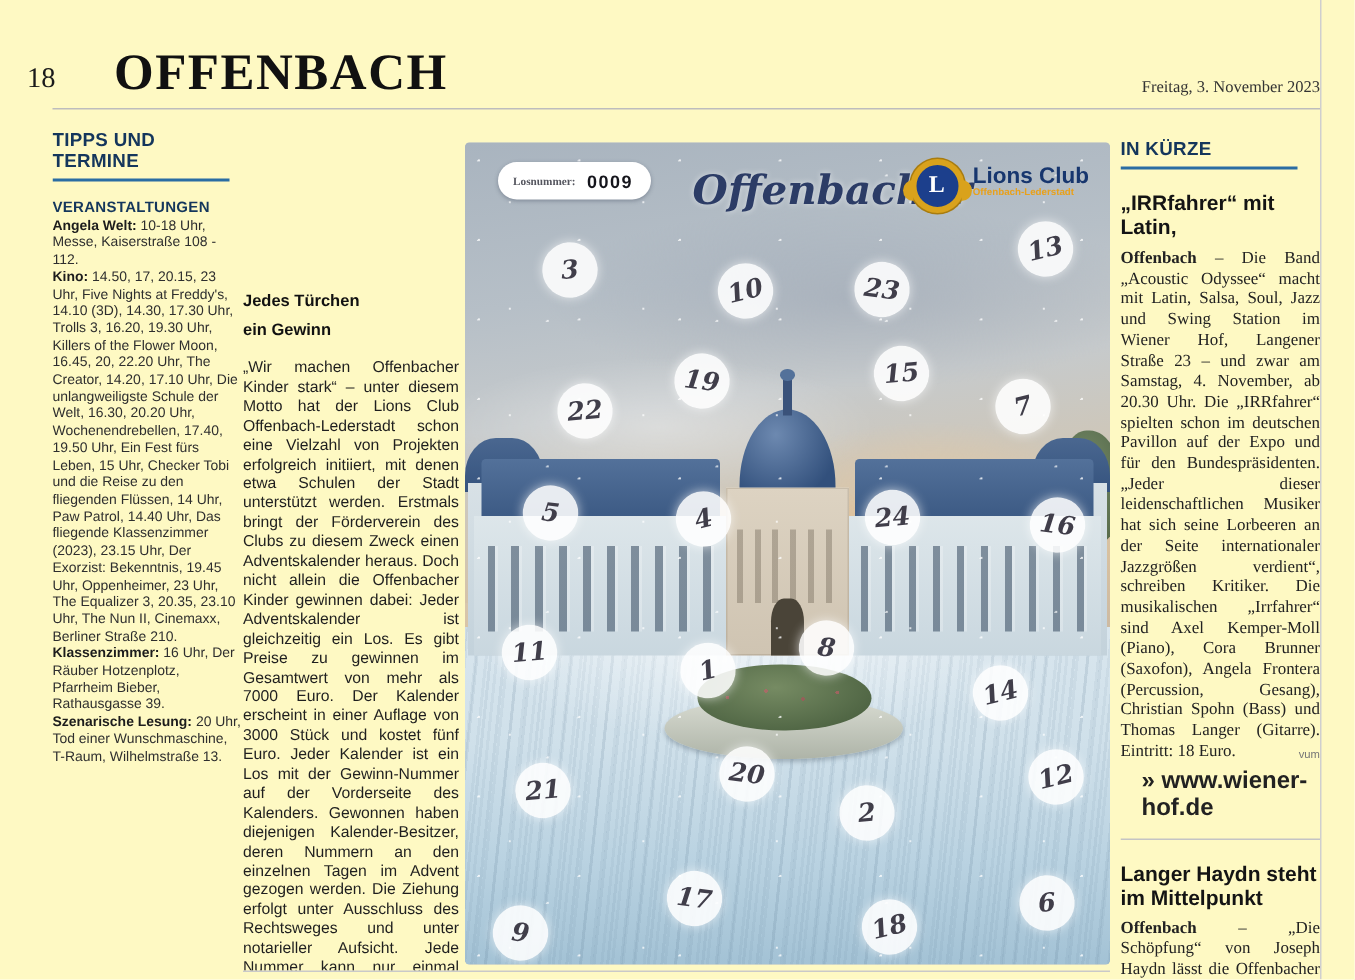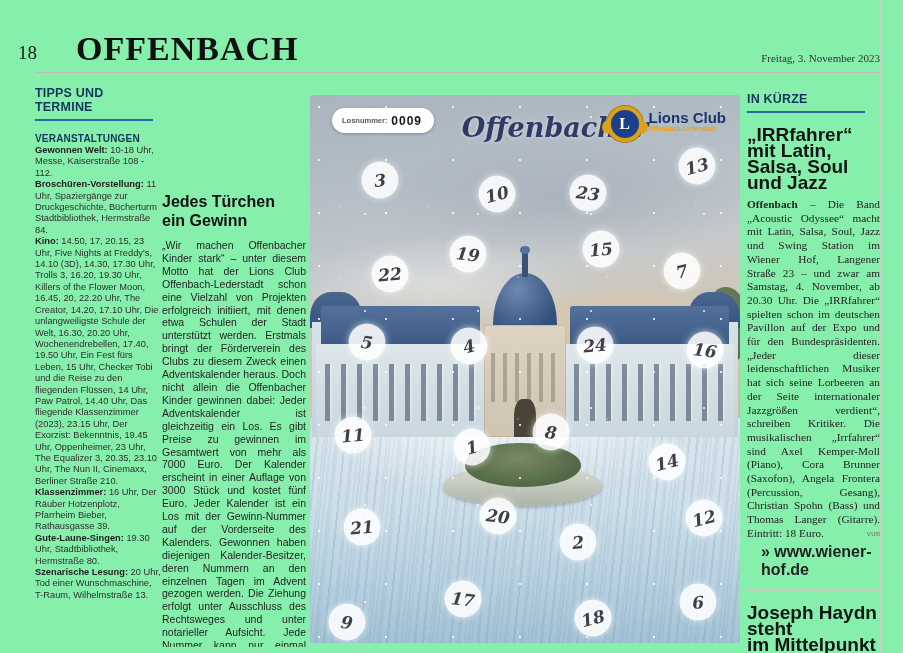--- a/index.html
+++ b/index.html
@@ -1,39 +1,39 @@
 <!DOCTYPE html>
 <html lang="de"><head>
 <meta charset="utf-8">
 <style>
   * { margin:0; padding:0; box-sizing:border-box; }
   html,body { width:903px; height:653px; }
   body { font-family:"Liberation Sans", sans-serif; background:#ffffff; color:#222; }
-  .page { position:relative; width:903px; height:653px; overflow:hidden; background:#86efac; }
+  .page { position:relative; width:903px; height:653px; overflow:hidden; background:#fef9c3; }
   .page-right-edge { position:absolute; left:880px; top:0; width:1px; height:653px; background:#cfcfcf; }
 
   
   .masthead { position:absolute; left:18px; top:30px; width:862px; height:42px; }
   .page-num { position:absolute; left:0; top:12px; font-family:"Liberation Serif", serif; font-size:19px; color:#1a1a1a; }
   .section-title { position:absolute; left:58px; top:0; font-family:"Liberation Serif", serif; font-weight:700; font-size:34px; letter-spacing:1px; color:#111; }
   .date-line { position:absolute; right:0; top:22px; font-family:"Liberation Serif", serif; font-size:11px; color:#333; }
   .masthead-rule { position:absolute; left:35px; top:72px; width:845px; height:1px; background:#bdbdbd; }
 
   
   .left-col { position:absolute; left:35px; top:86px; width:127px; height:561px; overflow:hidden; }
   .kicker { font-size:12.5px; font-weight:700; color:#14365c; letter-spacing:.2px; }
   .kicker-rule { width:118px; height:2px; background:#2a6da3; margin:5px 0 12px 0; }
   .group-title { font-size:10px; font-weight:700; color:#14365c; margin:10px 0 1px 0; letter-spacing:.2px; }
   .group:first-child .group-title { margin-top:0; }
   .event-item { font-size:9.3px; line-height:11.4px; color:#2e2e2e; text-align:left; }
   .event-item b { color:#1c1c1c; }
 
   
   .mid-col { position:absolute; left:162px; top:192px; width:144px; height:455px; overflow:hidden; }
-  .mid-headline { font-size:16px; line-height:19px; font-weight:700; color:#111; margin-bottom:9px; }
+  .mid-headline { font-size:11px; line-height:19px; font-weight:700; color:#111; margin-bottom:9px; }
   .mid-body { font-size:10.5px; line-height:12.9px; color:#1f1f1f; text-align:justify; hyphens:auto; }
   .bottom-rule { position:absolute; left:162px; top:647px; width:578px; height:1px; background:#c9c9c9; }
 
   
   .calendar { position:absolute; left:310px; top:95px; width:430px; height:548px; overflow:hidden; border-radius:3px; background:#b9c2ca; }
   .cal-sky { position:absolute; left:0; top:0; right:0; height:63%;
     background:
       radial-gradient(55% 26% at 54% 86%, rgba(242,186,118,.85), rgba(242,186,118,0) 72%),
       radial-gradient(38% 20% at 72% 68%, rgba(238,200,150,.55), rgba(238,200,150,0) 70%),
       radial-gradient(45% 18% at 30% 55%, rgba(255,255,255,.35), rgba(255,255,255,0) 75%),
@@ -98,45 +98,45 @@
   .door { position:absolute; width:37px; height:37px; border-radius:50%;
     background:rgba(255,255,255,.88); box-shadow:0 0 7px rgba(255,255,255,.65);
     display:flex; align-items:center; justify-content:center;
     font-family:"DejaVu Serif", serif; font-style:italic; font-weight:700; font-size:17px; color:#403e4a;
     transform:translate(-50%,-50%) rotate(-5deg); cursor:pointer; }
   .door:nth-child(2n) { transform:translate(-50%,-50%) rotate(-14deg); }
   .door:nth-child(3n) { transform:translate(-50%,-50%) rotate(7deg); }
 
   .los-pill { position:absolute; left:22px; top:13px; width:102px; height:25px; background:#fff;
     border-radius:13px; box-shadow:0 1px 3px rgba(60,70,90,.4); display:flex; align-items:center; justify-content:space-between; padding:0 12px 0 10px; }
-  .los-label { font-size:7.5px; color:#55565f; font-weight:700; }
+  .los-label { font-size:7.5px; color:#55565f; font-weight:700;font-family:Liberation Serif, serif; }
   .los-value { font-size:12px; font-weight:700; color:#15151c; letter-spacing:1px; }
 
   .lions-logo { position:absolute; right:14px; top:11px; display:flex; align-items:flex-start; gap:6px; }
   .lions-emblem { width:36px; height:36px; border-radius:50%; background:#1c3f8c; border:4px solid #d9a21c;
     display:flex; align-items:center; justify-content:center; position:relative;
     box-shadow:0 0 0 1px #a87c10; }
   .lions-emblem::before, .lions-emblem::after { content:""; position:absolute; top:10px; width:7px; height:14px; background:#d9a21c; }
   .lions-emblem::before { left:-9px; border-radius:7px 0 0 7px; }
   .lions-emblem::after { right:-9px; border-radius:0 7px 7px 0; }
   .lions-l { color:#fff; font-family:"Liberation Serif", serif; font-weight:700; font-size:16px; }
   .lions-text-name { font-size:15px; font-weight:700; color:#17366e; line-height:15px; margin-top:4px; }
   .lions-text-sub { font-size:6.5px; font-weight:700; color:#e8a11c; line-height:8px; }
 
   .cal-title { position:absolute; left:0; right:0; top:18px; text-align:center; pointer-events:none;
     font-family:"DejaVu Serif", serif; font-style:italic; color:#2c3c66; text-shadow:0 0 4px rgba(255,255,255,.55); }
   .cal-title-1 { font-size:27px; line-height:30px; margin-left:60px; font-weight:600; }
   .cal-title-2 { font-size:28px; line-height:34px; margin-left:6px; font-weight:600; }
 
   
   .right-col { position:absolute; left:747px; top:92px; width:133px; height:561px; overflow:hidden; }
-  .brief-headline { font-size:19px; line-height:16px; font-weight:700; color:#141414; margin:14px 0 7px 0; }
+  .brief-headline { font-size:14px; line-height:16px; font-weight:700; color:#141414; margin:14px 0 7px 0; }
   .brief-body { font-family:"Liberation Serif", serif; font-size:11.3px; line-height:13.7px; color:#222; text-align:justify; hyphens:auto; }
   .brief-body b { font-weight:700; }
-  .brief-author { font-family:Liberation Mono, monospace; font-size:7.5px; color:#777; text-align:right; margin-top:-11px; }
+  .brief-author { font-family:Liberation Sans, sans-serif; font-size:7.5px; color:#777; text-align:right; margin-top:-11px; }
   .brief-link { font-size:16px; font-weight:700; color:#222; margin:5px 0 0 14px; }
   .brief-divider { width:133px; height:1px; background:#c4c4c4; margin:11px 0 2px 0; }
 </style>
 </head>
 <body>
 
 <div class="page">
   <div class="page-right-edge"></div>
 
   <div class="masthead">
@@ -145,25 +145,23 @@
     <div class="date-line">Freitag, 3. November 2023</div>
   </div>
   <div class="masthead-rule"></div>
 
   <div class="left-col">
     <div class="kicker">TIPPS UND TERMINE</div>
     <div class="kicker-rule"></div>
     <div>
         <div class="group">
           <div class="group-title">VERANSTALTUNGEN</div>
-          <p class="event-item"><b>Gewonnen Welt: </b>10-18 Uhr, Messe, Kaiserstraße 108 - 112.</p>
-          <p class="event-item"><b>Broschüren-Vorstellung: </b>11 Uhr, Spaziergänge zur Druckgeschichte, Bücherturm Stadtbibliothek, Hermstraße 84.</p>
+          <p class="event-item"><b>Angela Welt: </b>10-18 Uhr, Messe, Kaiserstraße 108 - 112.</p>
           <p class="event-item"><b>Kino: </b>14.50, 17, 20.15, 23 Uhr, Five Nights at Freddy's, 14.10 (3D), 14.30, 17.30 Uhr, Trolls 3, 16.20, 19.30 Uhr, Killers of the Flower Moon, 16.45, 20, 22.20 Uhr, The Creator, 14.20, 17.10 Uhr, Die unlangweiligste Schule der Welt, 16.30, 20.20 Uhr, Wochenendrebellen, 17.40, 19.50 Uhr, Ein Fest fürs Leben, 15 Uhr, Checker Tobi und die Reise zu den fliegenden Flüssen, 14 Uhr, Paw Patrol, 14.40 Uhr, Das fliegende Klassenzimmer (2023), 23.15 Uhr, Der Exorzist: Bekenntnis, 19.45 Uhr, Oppenheimer, 23 Uhr, The Equalizer 3, 20.35, 23.10 Uhr, The Nun II, Cinemaxx, Berliner Straße 210.</p>
           <p class="event-item"><b>Klassenzimmer: </b>16 Uhr, Der Räuber Hotzenplotz, Pfarrheim Bieber, Rathausgasse 39.</p>
-          <p class="event-item"><b>Gute-Laune-Singen: </b>19.30 Uhr, Stadtbibliothek, Hermstraße 80.</p>
           <p class="event-item"><b>Szenarische Lesung: </b>20 Uhr, Tod einer Wunschmaschine, T-Raum, Wilhelmstraße 13.</p>
         </div>
       </div>
   </div>
 
   <div class="mid-col">
     <div class="mid-headline">
       <span>Jedes Türchen</span><br>
       <span>ein Gewinn</span>
     </div>
@@ -243,22 +241,22 @@
         <div class="door" style="left: 65.8%; top: 95.4%;">18</div>
         <div class="door" style="left: 90.2%; top: 92.5%;">6</div>
         <div class="door" style="left: 8.6%; top: 96.2%;">9</div>
       </div>
   </div>
 
   <div class="right-col">
     <div class="kicker">IN KÜRZE</div>
     <div class="kicker-rule"></div>
     <div>
-        <div class="brief-headline"><span>„IRRfahrer“ mit Latin,</span><br><span>Salsa, Soul und Jazz</span></div>
+        <div class="brief-headline"><span>„IRRfahrer“ mit Latin,</span><br></div>
         <div class="brief-body"><b>Offenbach</b> – Die Band „Acoustic Odyssee“ macht mit Latin, Salsa, Soul, Jazz und Swing Station im Wiener Hof, Langener Straße 23 – und zwar am Samstag, 4. November, ab 20.30 Uhr. Die „IRRfahrer“ spielten schon im deutschen Pavillon auf der Expo und für den Bundespräsidenten. „Jeder dieser leidenschaftlichen Musiker hat sich seine Lorbeeren an der Seite internationaler Jazzgrößen verdient“, schreiben Kritiker. Die musikalischen „Irrfahrer“ sind Axel Kemper-Moll (Piano), Cora Brunner (Saxofon), Angela Frontera (Percussion, Gesang), Christian Spohn (Bass) und Thomas Langer (Gitarre). Eintritt: 18 Euro.</div>
         <div class="brief-author">vum</div>
         <div class="brief-link">» www.wiener-hof.de</div>
         <div class="brief-divider"></div>
-        <div class="brief-headline"><span>Joseph Haydn steht</span><br><span>im Mittelpunkt</span></div>
+        <div class="brief-headline"><span>Langer Haydn steht</span><br><span>im Mittelpunkt</span></div>
         <div class="brief-body"><b>Offenbach</b> – „Die Schöpfung“ von Joseph Haydn lässt die Offenbacher Kantorei in der Lutherkirche (Waldstraße 74-76) am Sonntag, 12. November, 18 Uhr, erklingen. Tickets zu 20 Euro (ermäßigt 15) gibt's bei Stadtinfo OF (Salzgässchen 1), an der Abendkasse und bei den kostenfreien Begleitveranstaltungen in der Kirche: Am morgigen Samstag, 18 Uhr, musizieren zum Liederabend die Sopranistin Maria Hilmes und Günther Albers (Klavier). Professor Rainer Kessler und Kantorin Bettina Strübel referieren am Dienstag, 7. November, 19.30 Uhr, zum Oratorium von Haydn. Am Samstag, 11. November, 14 Uhr, gibt es</div>
       </div>
   </div>
 </div>
 
 </body></html>

